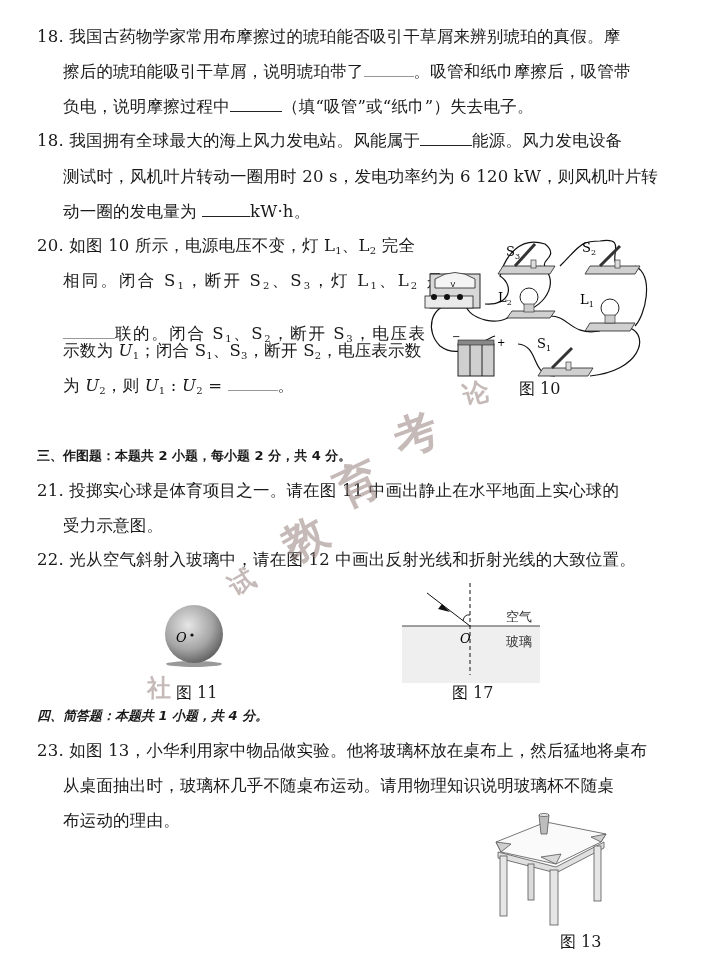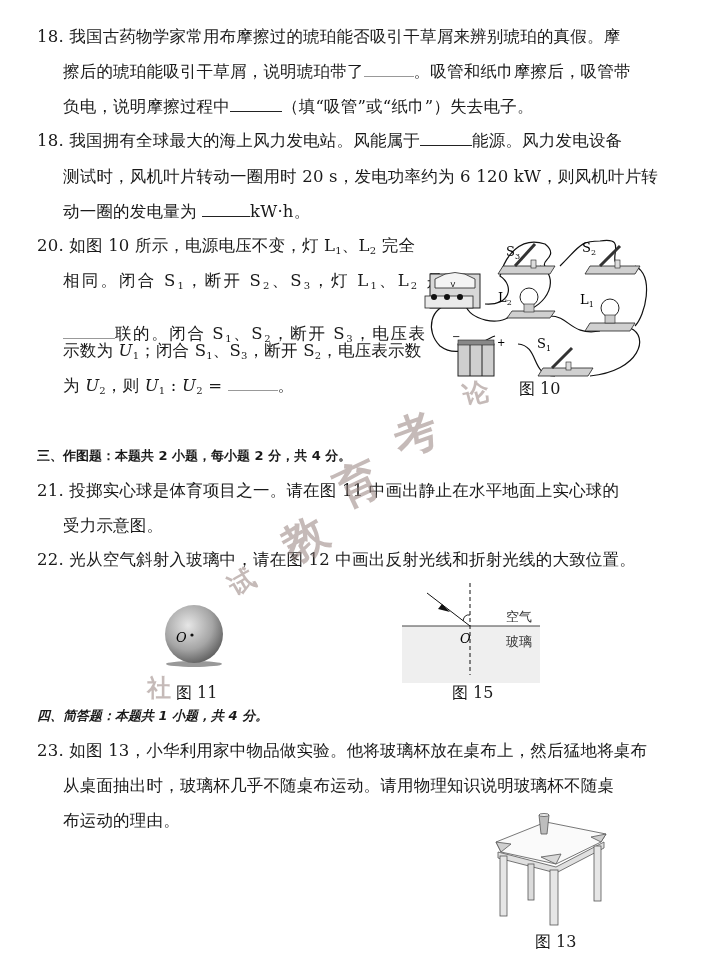--- a/index.html
+++ b/index.html
@@ -146,21 +146,21 @@
   <rect x="0" y="43" width="138" height="57" fill="#efefef"></rect>
   <line x1="0" y1="43" x2="138" y2="43" stroke="#444" stroke-width="1"></line>
   <line x1="68" y1="0" x2="68" y2="92" stroke="#111" stroke-width="1" stroke-dasharray="4,3"></line>
   <line x1="25" y1="10" x2="68" y2="43" stroke="#111" stroke-width="1"></line>
   <path d="M40 21 L48 29 L36 26 Z" fill="#111"></path>
   <path d="M61 38 Q62 31 68 32" fill="none" stroke="#111" stroke-width="0.9"></path>
   <text x="58" y="60" font-size="13" font-style="italic" font-family="DejaVu Serif, serif">O</text>
   <text x="104" y="38" font-size="13" font-family="DejaVu Serif, serif" fill="#333">空气</text>
   <text x="104" y="63" font-size="13" font-family="DejaVu Serif, serif" fill="#333">玻璃</text>
 </svg>
-<div class="caption" style="left:452px; top:685px;">图 15</div>
+<div class="caption" style="left:452px; top:685px;">图 17</div>
 
 <div class="heading" style="left:37px; top:706px;font-style:italic;">四、简答题：本题共 1 小题，共 4 分。</div>
 
 <div class="line" style="left:37px; top:741px;">23. 如图 13，小华利用家中物品做实验。他将玻璃杯放在桌布上，然后猛地将桌布</div>
 <div class="line" style="left:63px; top:776px;">从桌面抽出时，玻璃杯几乎不随桌布运动。请用物理知识说明玻璃杯不随桌</div>
 <div class="line" style="left:63px; top:811px;">布运动的理由。</div>
 
 <svg style="left:486px; top:812px;" width="125" height="115" viewBox="0 0 125 115">
   <g stroke="#555" stroke-width="0.8">
 
@@ -173,20 +173,20 @@
 
     <rect x="14" y="44" width="7" height="60" fill="#e6e6e6"></rect>
     <rect x="64" y="58" width="8" height="55" fill="#e6e6e6"></rect>
     <rect x="108" y="34" width="7" height="55" fill="#e6e6e6"></rect>
     <rect x="42" y="52" width="6" height="36" fill="#dcdcdc"></rect>
 
     <path d="M53 3 L63 3 L61 22 L55 22 Z" fill="#bdbdbd"></path>
     <ellipse cx="58" cy="3" rx="5" ry="1.5" fill="#eee"></ellipse>
   </g>
 </svg>
-<div class="caption" style="left:535px; top:934px;">图 13</div>
+<div class="caption" style="left:560px; top:934px;">图 13</div>
 
 <div class="watermark" style="left:394px; top:405px; font-size:44px; transform:rotate(-20deg);">考</div>
 <div class="watermark" style="left:336px; top:455px; font-size:44px; transform:rotate(-25deg);">育</div>
 <div class="watermark" style="left:283px; top:510px; font-size:44px; transform:rotate(-30deg);">教</div>
 <div class="watermark" style="left:229px; top:565px; font-size:26px; transform:rotate(-30deg);">试</div>
 <div class="watermark" style="left:463px; top:376px; font-size:26px; transform:rotate(-15deg);">论</div>
 <div class="watermark" style="left:147px; top:672px; font-size:24px;">社</div>
 
 </body></html>

